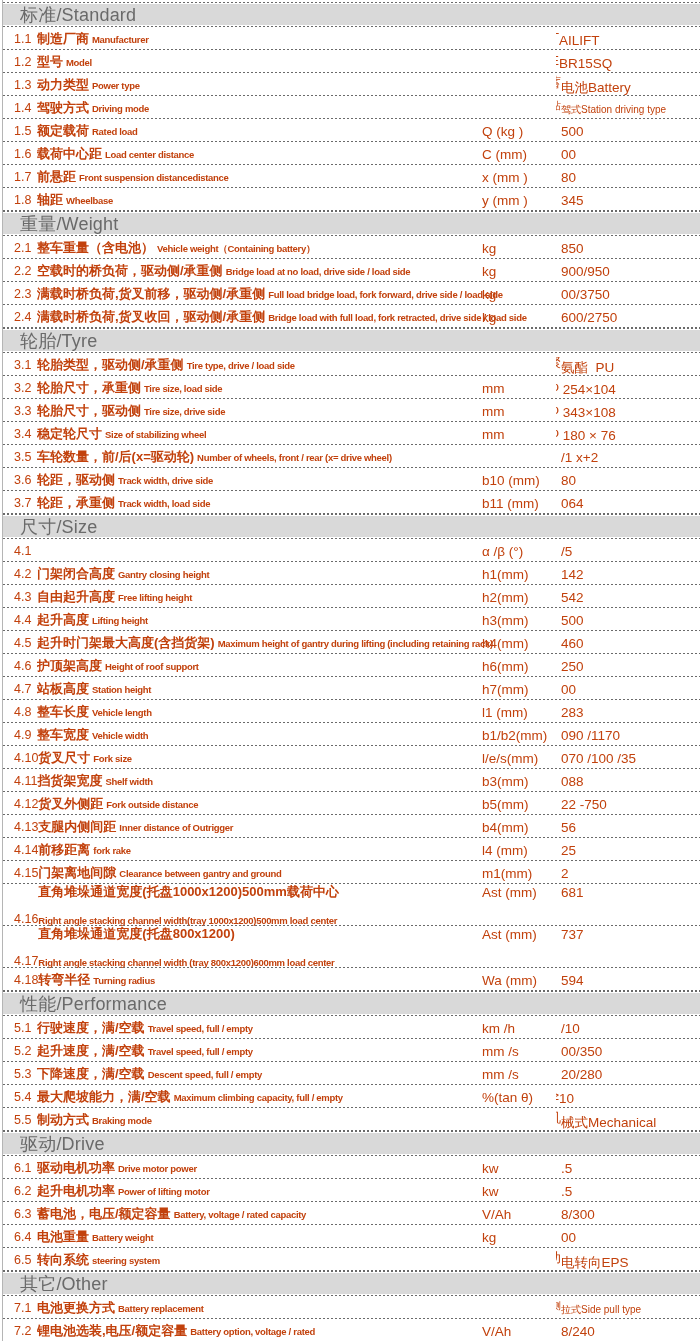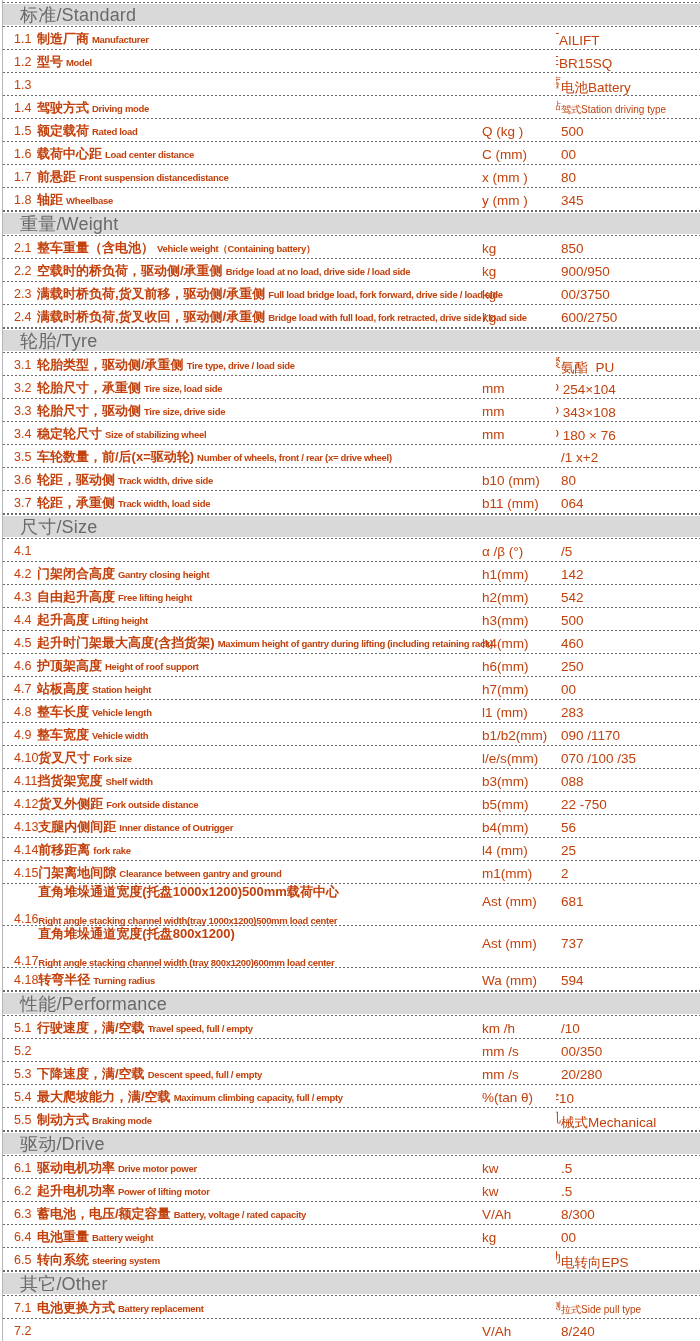--- a/index.html
+++ b/index.html
@@ -26,21 +26,21 @@
         font-size:13.5px;white-space:pre}
   .value{position:absolute;left:553px;right:0;top:50%;transform:translateY(-50%);
         overflow:hidden;white-space:pre;font-size:13.5px}
   .value.sm{font-size:10px}
   .vp{display:inline-block;width:5px;overflow:hidden;direction:rtl;
       white-space:nowrap;vertical-align:baseline}
   .vp.lat{width:3px}
   .row.tall{height:42px;align-items:flex-end;padding-top:4px}
   .row.tall .zh{display:block;line-height:15px}
   .row.tall .en{display:block;margin-left:0;margin-top:16px;line-height:11px}
-  .row.tall .unit,.row.tall .value{top:10px;transform:none}
+  .row.tall .unit,.row.tall .value{top:1px;transform:none}
 </style>
 </head>
 <body>
 
 <div class="page">
     <div class="sec-header">
       <div class="bar">
         <span class="bar-title">标准/Standard</span>
       </div>
     </div>
@@ -51,20 +51,21 @@
       <span class="value"><span class="vp lat">T</span><span class="vtext">AILIFT</span></span>
     </div>
     <div class="row">
       <span class="no">1.2</span>
       <span class="label"><span class="zh">型号</span><span class="en">Model</span></span>
       <span class="unit"></span>
       <span class="value"><span class="vp lat">E</span><span class="vtext">BR15SQ</span></span>
     </div>
     <div class="row">
       <span class="no">1.3</span>
+      <span class="label"><span class="zh">动力类型</span><span class="en">Power type</span></span>
       <span class="unit"></span>
       <span class="value"><span class="vp">蓄</span><span class="vtext">电池Battery</span></span>
     </div>
     <div class="row">
       <span class="no">1.4</span>
       <span class="label"><span class="zh">驾驶方式</span><span class="en">Driving mode</span></span>
       <span class="unit"></span>
       <span class="value sm"><span class="vp">站</span><span class="vtext">驾式Station driving type</span></span>
     </div>
     <div class="row">
@@ -291,20 +292,21 @@
       </div>
     </div>
     <div class="row">
       <span class="no">5.1</span>
       <span class="label"><span class="zh">行驶速度，满/空载</span><span class="en">Travel speed, full / empty</span></span>
       <span class="unit">km /h</span>
       <span class="value"><span class="vp"></span><span class="vtext">/10</span></span>
     </div>
     <div class="row">
       <span class="no">5.2</span>
+      <span class="label"><span class="zh">起升速度，满/空载</span><span class="en">Travel speed, full / empty</span></span>
       <span class="unit">mm /s</span>
       <span class="value"><span class="vp"></span><span class="vtext">00/350</span></span>
     </div>
     <div class="row">
       <span class="no">5.3</span>
       <span class="label"><span class="zh">下降速度，满/空载</span><span class="en">Descent speed, full / empty</span></span>
       <span class="unit">mm /s</span>
       <span class="value"><span class="vp"></span><span class="vtext">20/280</span></span>
     </div>
     <div class="row">
@@ -360,16 +362,17 @@
       </div>
     </div>
     <div class="row">
       <span class="no">7.1</span>
       <span class="label"><span class="zh">电池更换方式</span><span class="en">Battery replacement</span></span>
       <span class="unit"></span>
       <span class="value sm"><span class="vp">侧</span><span class="vtext">拉式Side pull type</span></span>
     </div>
     <div class="row">
       <span class="no">7.2</span>
+      <span class="label"><span class="zh">锂电池选装,电压/额定容量</span><span class="en">Battery option, voltage / rated</span></span>
       <span class="unit">V/Ah</span>
       <span class="value"><span class="vp"></span><span class="vtext">8/240</span></span>
     </div>
   </div>
 
 </body></html>

